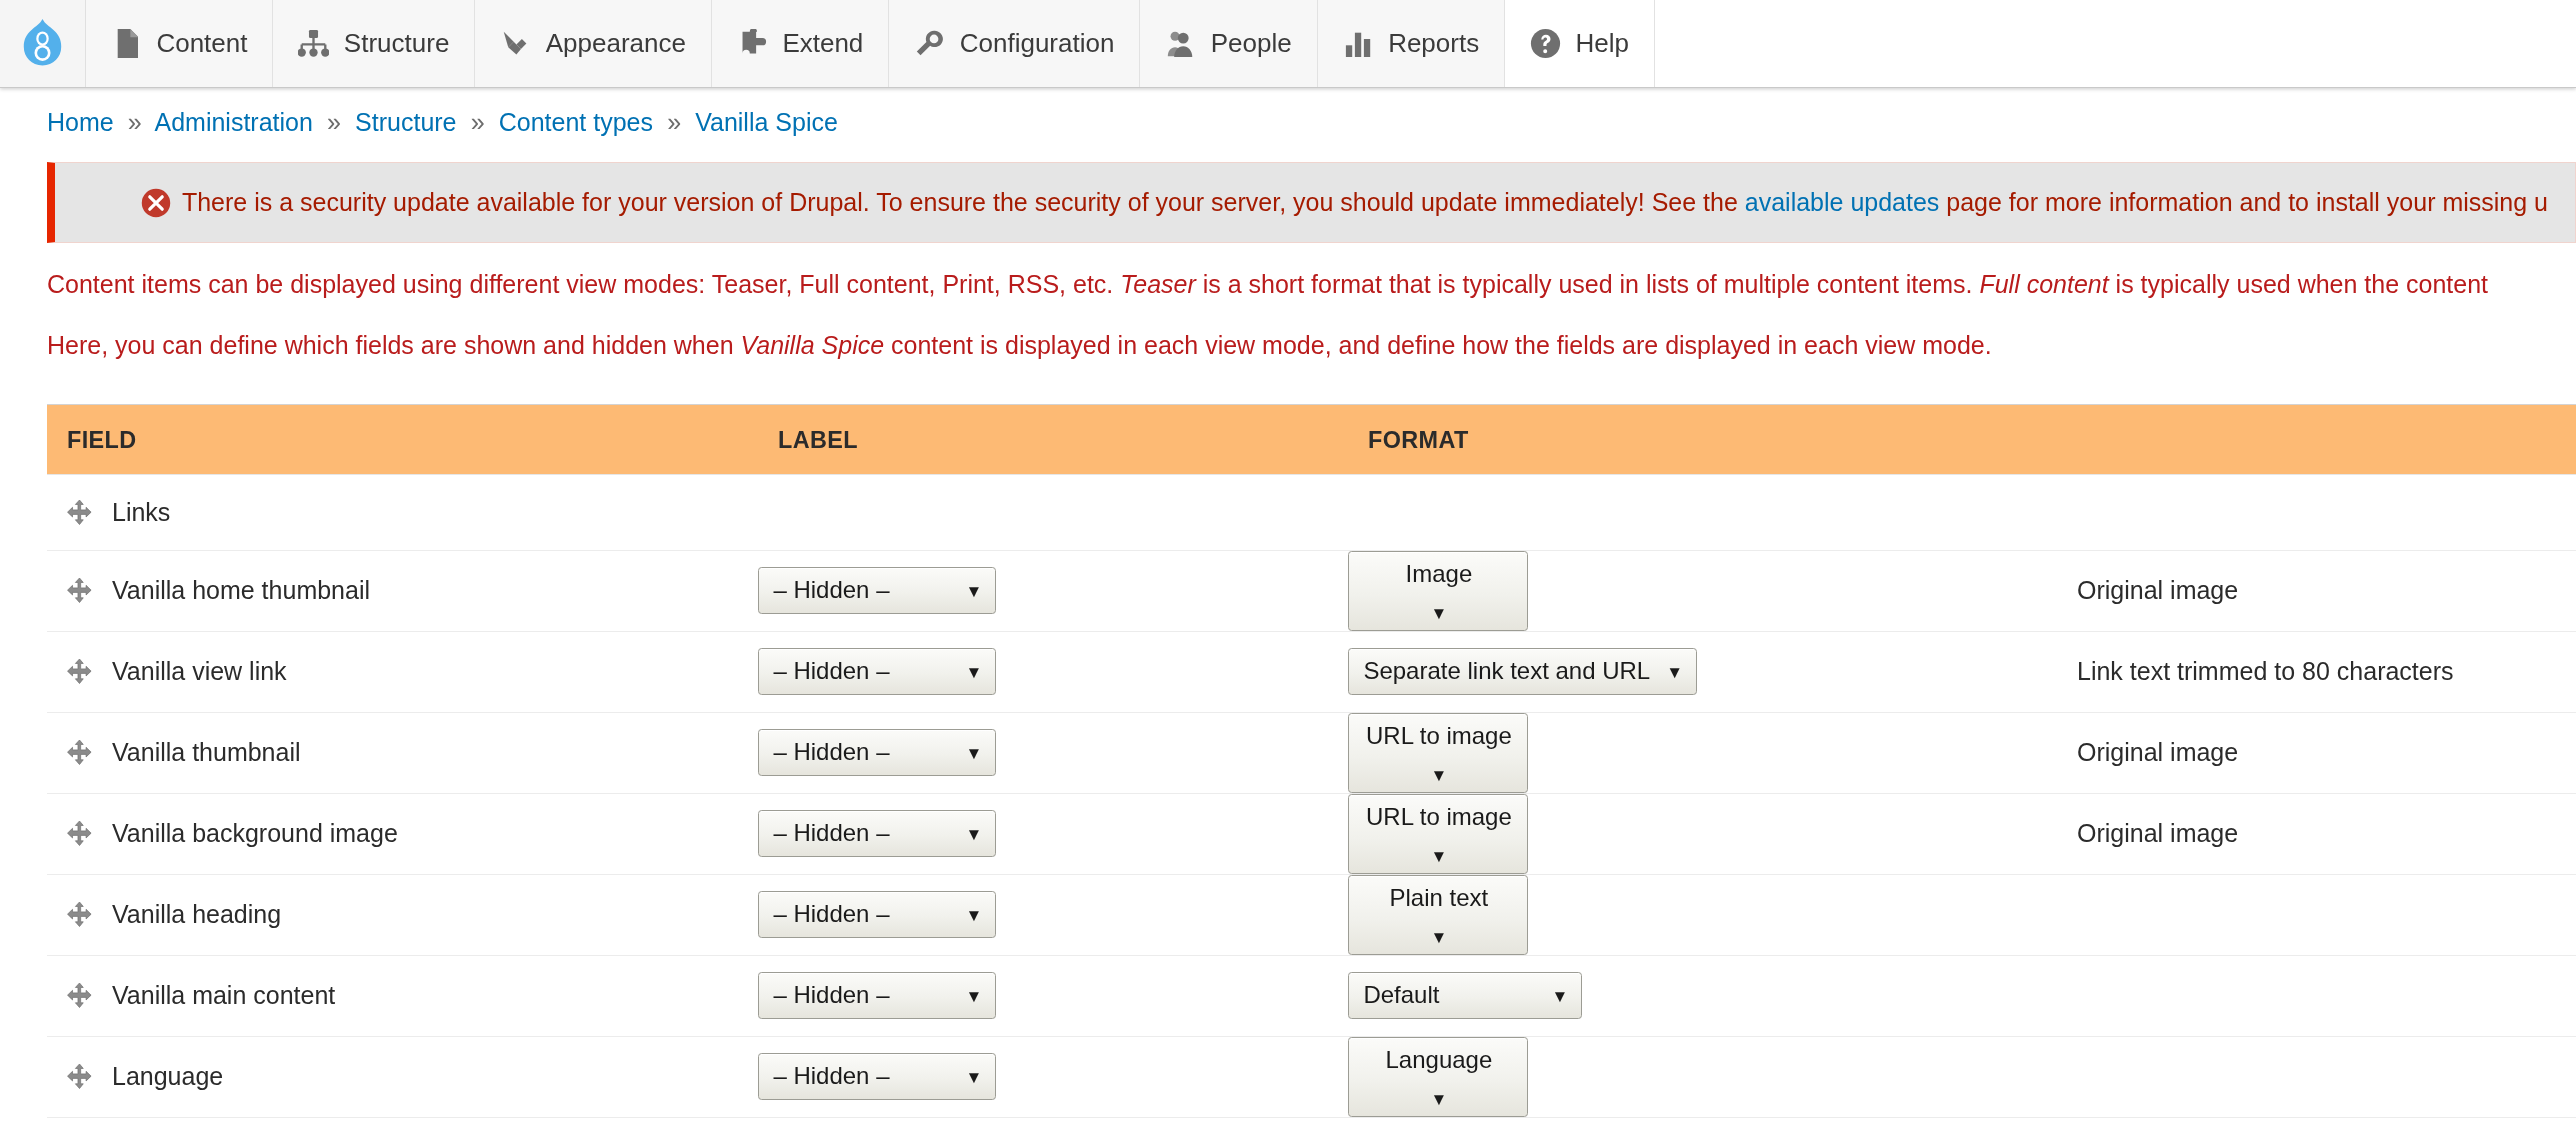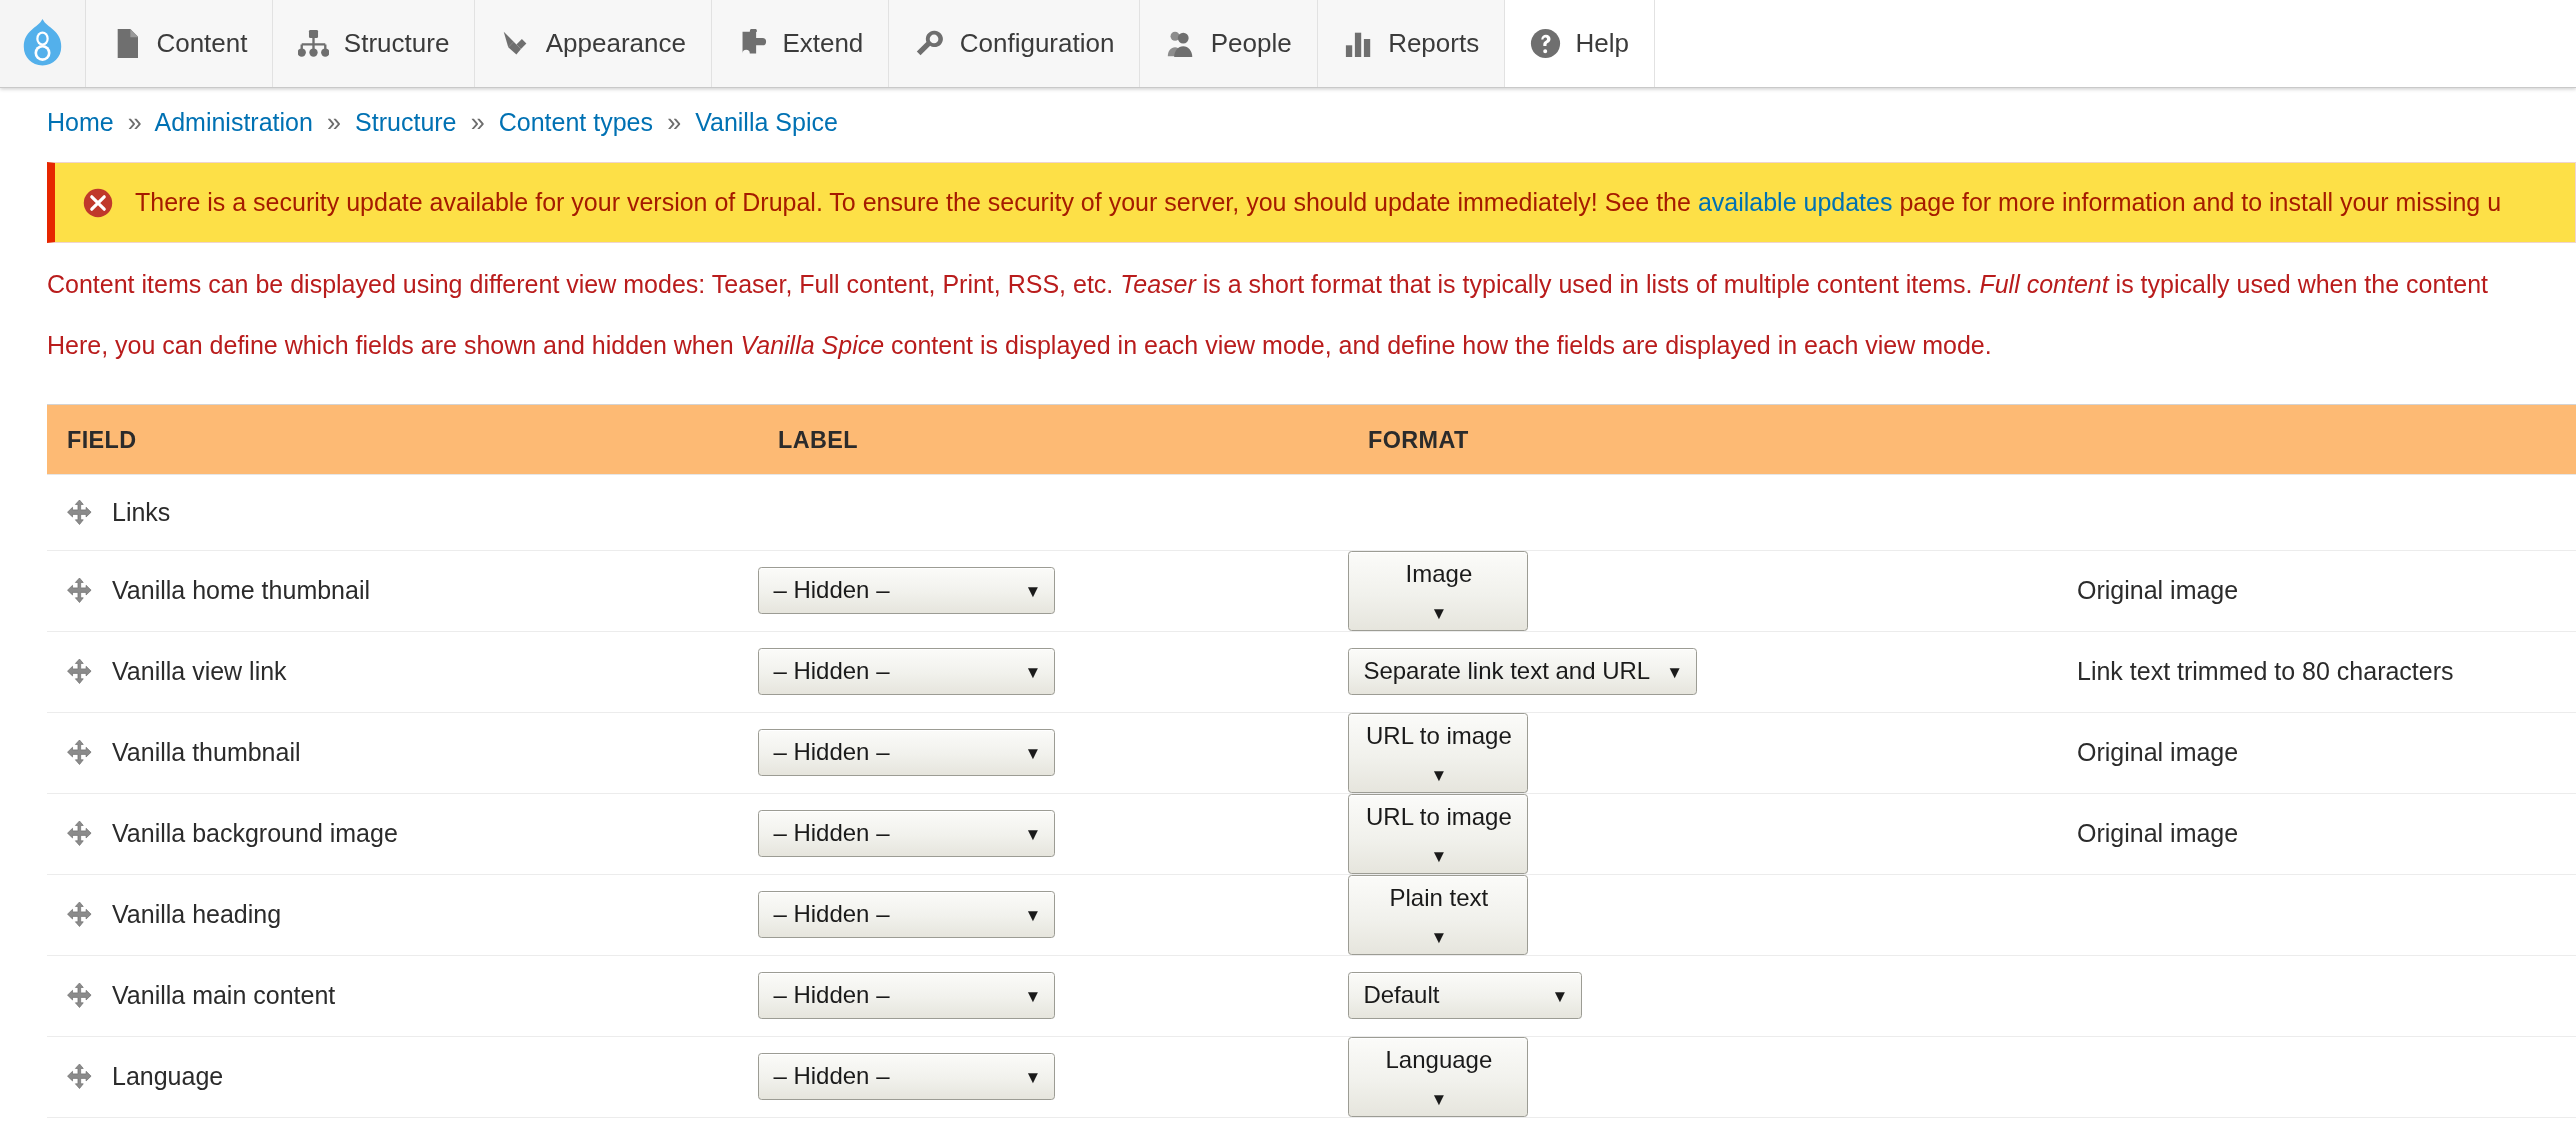--- a/index.html
+++ b/index.html
@@ -57,31 +57,32 @@
     font-size: 25px;
     color: #5b5b5b;
     white-space: nowrap;
   }
   .breadcrumb a { color: #0071b3; text-decoration: none; }
   .breadcrumb .sep { color: #6d6d6d; margin: 0 7.2px; }
 
   
   .message {
     margin: 10.8px 0 0 47px;
-    background: #fde047;
+    background: #e5e5e5;
     border: 0.9px solid #f0d4ce;
     border-left: 8px solid #e62600;
     padding: 23.4px 27px 23.4px 27px;
     display: flex;
     align-items: center;
-    gap: 21px;
+    gap: 10px;
     font-size: 25px;
     color: #a51b00;
     white-space: nowrap;
     overflow: hidden;
+    justify-content: flex-end;
   }
   .message a { color: #0071b3; text-decoration: none; }
   .msg-icon { flex: none; width: 32px; height: 32px; }
 
   
   .intro {
     padding: 0 47px;
     font-size: 25px;
     color: #b91c1c;
     line-height: 1.5;
@@ -161,21 +162,21 @@
     white-space: nowrap;
     cursor: pointer;
     font-family: "Liberation Sans", sans-serif;
   }
   .sel .caret {
     font-size: 17px;
     color: #1a1a1a;
     line-height: 1;
     transform: translateY(0.9px);
   }
-  .sel.w-label  { width: 297px; }
+  .sel.w-label  { width: 238px; }
   .sel.w-fmt-sm { min-width: 180px; flex-direction: column; }
 
   .nowrap { white-space: nowrap; }
 </style>
 </head>
 <body>
 
 <div class="toolbar">
   <div class="toolbar-logo">
     <svg width="41" height="50" viewBox="0 0 46 56" aria-hidden="true">

